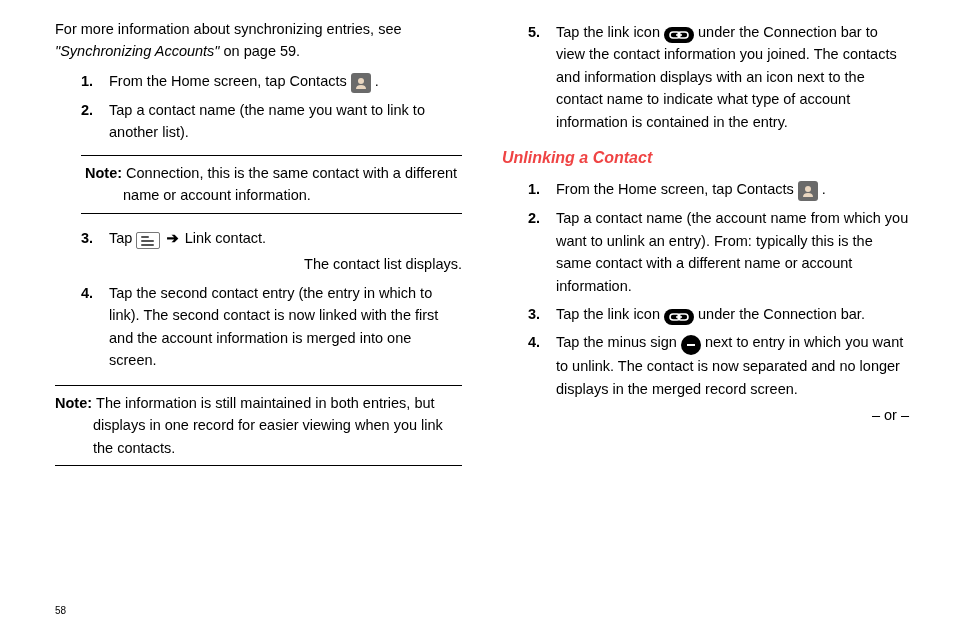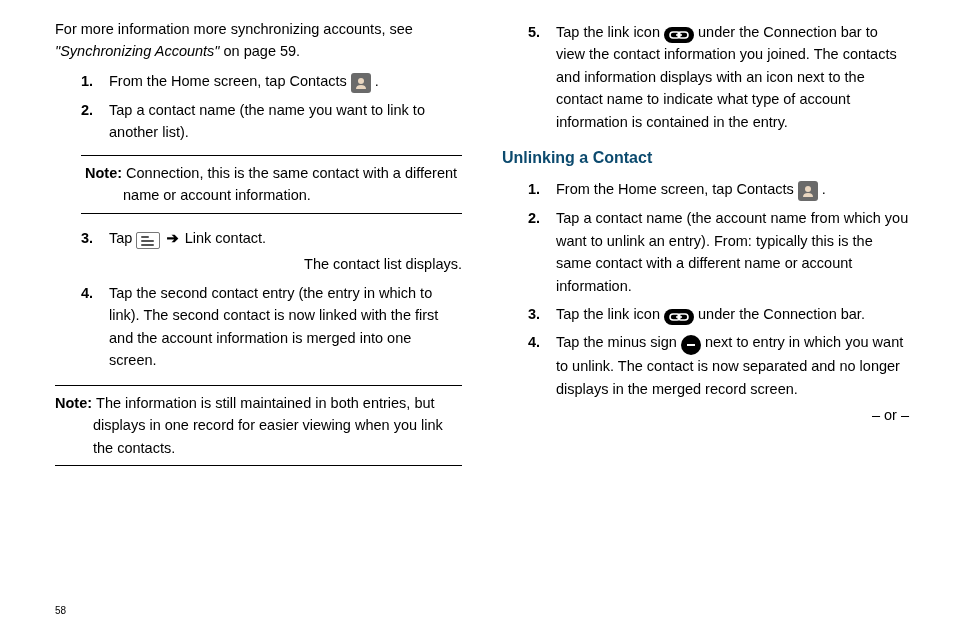--- a/index.html
+++ b/index.html
@@ -75,22 +75,23 @@
   .note-full .note-label {
     font-weight: bold;
     float: left;
     margin-right: 4px;
   }
   .note-full .note-body {
     display: block;
     padding-left: 38px;
   }
   .heading {
-    color: #0c4a6e;
-    font-weight: bold;
+    color: #ef4444;
+    font-weight: bold;
+    font-style: italic;
     font-size: 16px;
     margin: 10px 0 4px 0;
   }
   .icon-box {
     display: inline-flex;
     align-items: center;
     justify-content: center;
     width: 20px;
     height: 20px;
     background: #6a6a6a;
@@ -161,21 +162,21 @@
   .sub { margin-top: 4px; text-align: right; }
 </style>
 </head>
 <body>
 
 <div class="page">
   <div class="columns">
 
     <div class="col">
       <p class="intro">
-        <span>For more information more synchronizing accounts, see </span><span class="italic">"Synchronizing Accounts"</span><span> on page 59.</span>
+        <span>For more information about synchronizing entries, see </span><span class="italic">"Synchronizing Accounts"</span><span> on page 59.</span>
       </p>
 
       <ol class="steps">
         <li>
           <span class="num">1.</span>
           <span>From the Home screen, tap </span><span class="bold">Contacts</span>
           <span class="icon-box">
             <svg width="14" height="14" viewBox="0 0 14 14">
                 <circle cx="7" cy="5" r="3" fill="#e9d6c0"></circle>
                 <path d="M2 13 Q2 9 7 9 Q12 9 12 13 Z" fill="#e9d6c0"></path>

